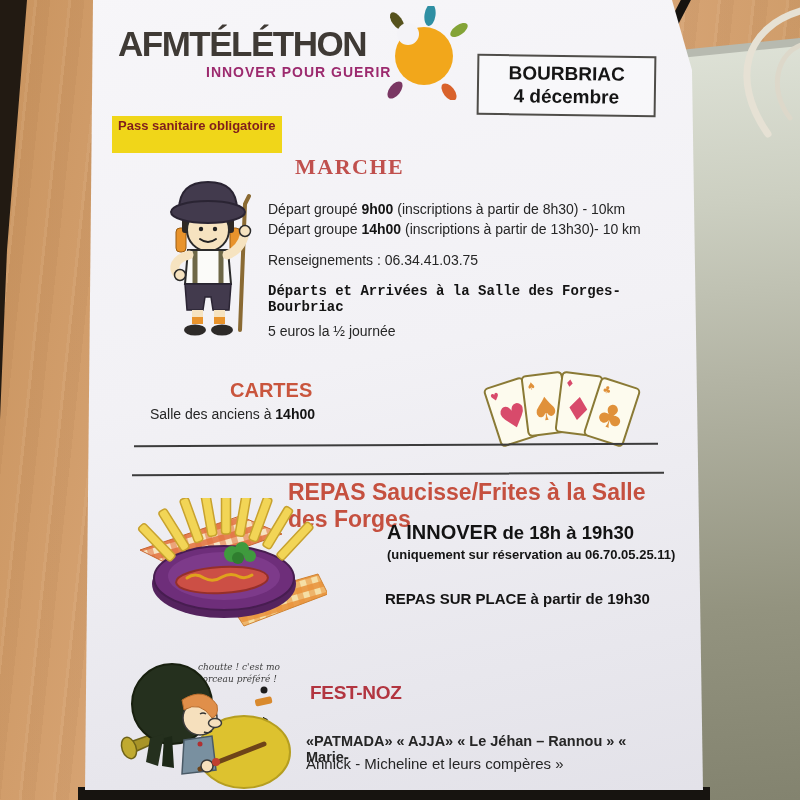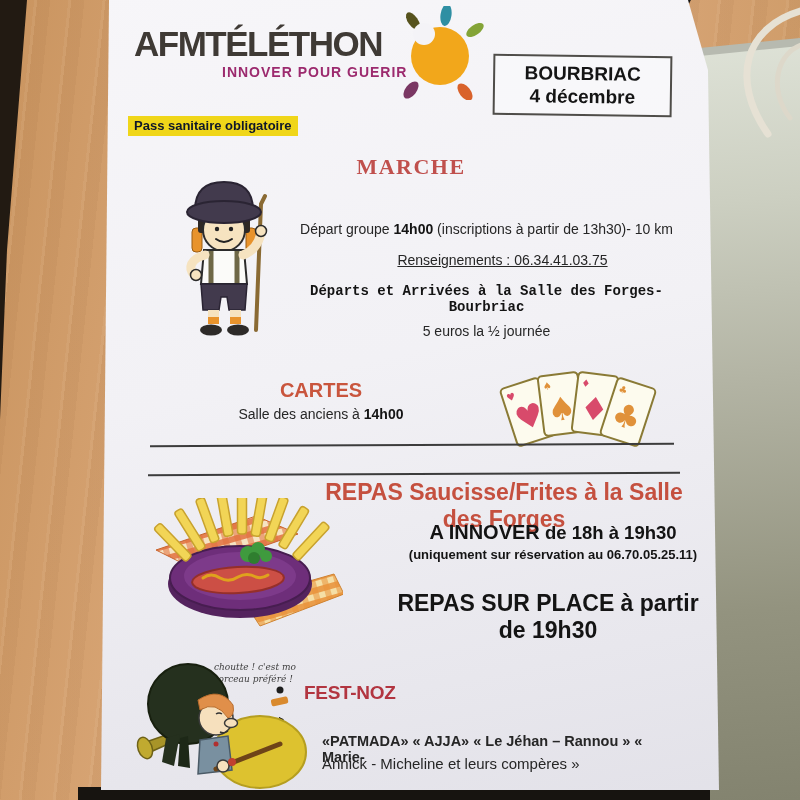--- a/index.html
+++ b/index.html
@@ -18,60 +18,60 @@
     clip-path:polygon(10px 22px,150px 8px,150px 18px,10px 32px);background:#b7bab0;}
   .mat{left:650px;top:38px;width:150px;height:762px;
     clip-path:polygon(10px 22px,150px 8px,150px 762px,40px 762px);
     background:linear-gradient(175deg,#dfe3d8 0%,#ccCfc1 22%,#b3b4a4 45%,#93937f 75%,#83836f 100%);}
   .bottom-shadow{left:78px;top:787px;width:632px;height:13px;background:#171410;}
 
   
   .paper{inset:0;
     clip-path:polygon(93px 0px,672px 0px,692px 70px,703px 790px,85px 790px);
     background:linear-gradient(168deg,#f7f6f9 0%,#f2f1f5 45%,#e8e7ed 80%,#e2e1e8 100%);
-    filter:drop-shadow(-4px 6px 8px rgba(40,25,10,.45));margin-left:16px;}
+    filter:drop-shadow(-4px 6px 8px rgba(40,25,10,.45));}
 
   
   .logo-line{left:118px;top:24px;color:#3f3a35;font-weight:bold;font-size:35px;letter-spacing:-1.5px;white-space:nowrap;}
   .tagline{left:206px;top:64px;width:186px;color:#9c2a6e;font-weight:bold;font-size:14px;letter-spacing:1px;white-space:nowrap;}
   .loc-box{left:477px;top:55px;width:175px;height:57px;border:2px solid #4f4d49;transform:rotate(.8deg);
     display:flex;flex-direction:column;align-items:center;justify-content:center;gap:1px;
     color:#151515;font-weight:bold;font-size:19px;background:rgba(255,255,255,.35);}
-  .pass{left:112px;top:116px;background:#f0d619;color:#0f172a;font-weight:bold;font-size:13px;padding:2px 6px 3px 6px;}
-
-  
-  .ctr{text-align:center;}
+  .pass{left:112px;top:116px;background:#f0d619;color:#7f1d1d;font-weight:bold;font-size:13px;padding:2px 6px 20px 6px;}
+
+  
+  .ctr{}
   .txt{font-size:14px;color:#262626;}
   .b{font-weight:bold;color:#141414;}
 
   .marche-title{left:295px;top:154px;width:200px;font-family:"Liberation Serif",serif;font-size:22px;letter-spacing:1.5px;color:#c0504d;font-weight:bold;}
   .m-l1{left:268px;top:201px;width:405px;}
   .m-l2{left:268px;top:221px;width:405px;}
-  .m-rens{left:284px;top:252px;width:405px;text-decoration:underline;}
+  .m-rens{left:268px;top:252px;width:405px;}
   .m-salle{left:268px;top:283px;width:405px;font-family:Liberation Mono, monospace;}
   .m-t1{left:268px;top:303px;width:405px;}
   .m-t2{left:268px;top:323px;width:405px;}
 
   .cartes-title{left:230px;top:379px;width:150px;font-size:20px;color:#c9553d;}
   .cartes-l1{left:150px;top:406px;width:310px;}
   .cartes-l2{left:122px;top:426px;width:370px;}
 
   .hline{height:2px;background:#3c3c3c;}
   .hl1{left:134px;top:444px;width:524px;transform:rotate(-.25deg);}
   .hl2{left:132px;top:473px;width:532px;transform:rotate(-.25deg);}
 
   .repas-title{left:288px;top:479px;width:400px;font-size:23px;color:#c5503f;font-weight:bold;}
   .emporter{left:387px;top:521px;width:300px;}
   .emp-big{font-weight:bold;font-size:20px;color:#131313;}
   .emp-rest{font-weight:bold;font-size:18.5px;color:#131313;}
   .reserv{left:387px;top:547px;width:300px;font-size:13px;}
-  .surplace{left:372px;top:590px;width:320px;font-size:23px;}
+  .surplace{left:385px;top:590px;width:320px;font-size:15px;}
   .repas-tarifs{left:426px;top:632px;width:280px;font-size:13.5px;}
 
-  .fn-title{left:288px;top:682px;font-size:19px;color:#b23540;font-weight:bold;letter-spacing:-.3px;}
+  .fn-title{left:310px;top:682px;font-size:19px;color:#b23540;font-weight:bold;letter-spacing:-.3px;}
   .fn-l1{left:306px;top:711px;width:340px;}
   .fn-l2{left:306px;top:733px;width:350px;font-size:14.5px;font-weight:bold;}
   .fn-l3{left:306px;top:755px;width:350px;font-size:15px;}
 
   
   svg{display:block;}
   svg text{font-family:"DejaVu Sans",sans-serif;}
   .card-face{fill:#fdfbee;stroke:#8a7a35;stroke-width:2;}
   .suit-red{fill:#d84a6b;}
   .suit-orange{fill:#e0913a;}
@@ -142,20 +142,23 @@
       <circle cx="113" cy="61" r="5.5" fill="#f6e3c0" stroke="#2b2b2b" stroke-width="1.5"></circle>
       <path d="M53 114 L99 114 L97 140 L81 140 L79 127 L73 127 L71 140 L55 140 Z" fill="#423a4d" stroke="#2a2433" stroke-width="1.5"></path>
       <rect x="60" y="140" width="11" height="14" fill="#f6e3c0"></rect>
       <rect x="82" y="140" width="11" height="14" fill="#f6e3c0"></rect>
       <rect x="60" y="147" width="11" height="7" fill="#e8932c"></rect>
       <rect x="82" y="147" width="11" height="7" fill="#e8932c"></rect>
       <ellipse cx="63" cy="160" rx="11" ry="5.5" fill="#2d2a28"></ellipse>
       <ellipse cx="90" cy="160" rx="11" ry="5.5" fill="#2d2a28"></ellipse>
     </svg>
 
+    <div class="abs ctr txt m-l1">
+      <span>Départ groupé </span><span class="b">9h00</span><span> (inscriptions à partir de 8h30) - 10km</span>
+    </div>
     <div class="abs ctr txt m-l2">
       <span>Départ groupe </span><span class="b">14h00</span><span> (inscriptions à partir de 13h30)- 10 km</span>
     </div>
     <div class="abs ctr txt m-rens">Renseignements : 06.34.41.03.75</div>
     <div class="abs ctr txt b m-salle">Départs et Arrivées à la Salle des Forges- Bourbriac</div>
     <div class="abs ctr txt m-t2">5 euros la ½ journée</div>
 
     <div class="abs ctr b cartes-title">CARTES</div>
     <div class="abs ctr txt cartes-l1">
       <span>Salle des anciens à </span><span class="b">14h00</span>

